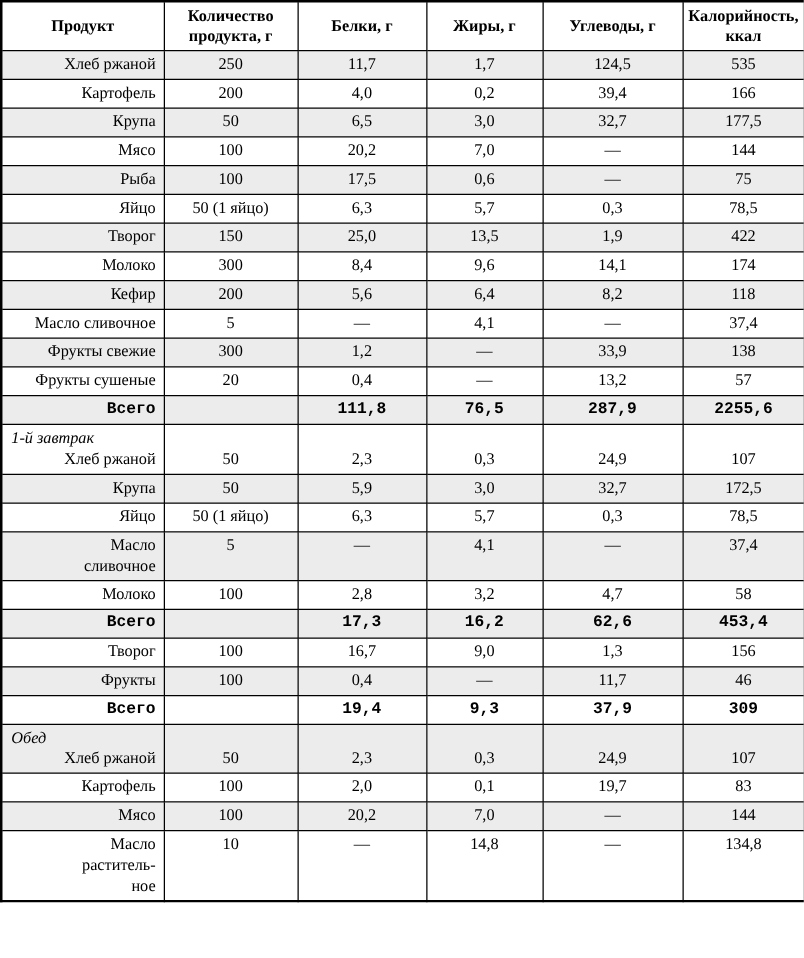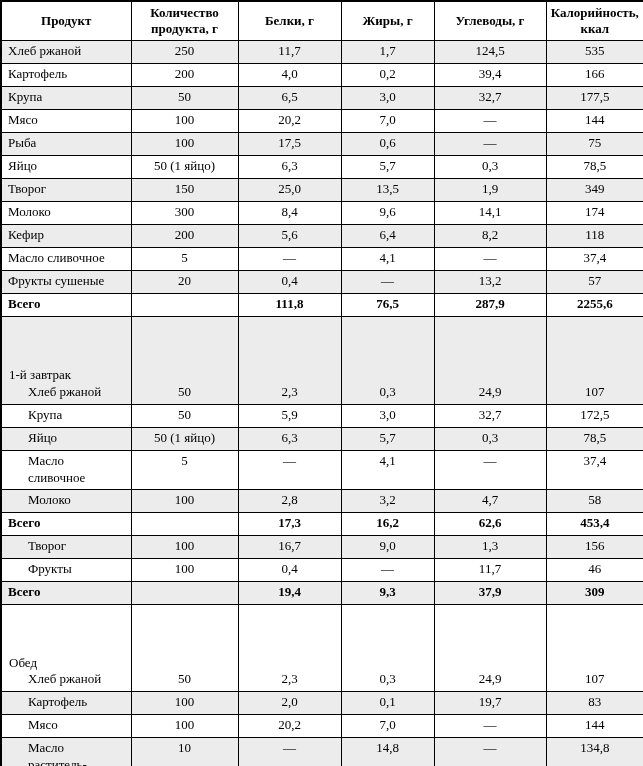--- a/index.html
+++ b/index.html
@@ -48,32 +48,34 @@
   }
   td.cell-product {
     text-align: left;
     padding-left: 7px;
   }
   td.cell-num {
     text-align: center;
   }
   tr.total-row td {
     font-weight: bold;
+    font-family: Liberation Mono, monospace;
   }
   tr.section-row td {
     vertical-align: bottom;
     padding-bottom: 3px;
   }
   .meal-label {
+    font-style: italic;
     padding-left: 1px;
-    margin-top: 48px;
   }
   .product-name {
     display: block;
     white-space: pre-line;
+    text-align: right;
   }
   .product-name.indent {
     margin-left: 20px;
   }
   tr.plain-row td, tr.total-row td {
     height: 18px;
   }
 </style>
 </head>
 <body>
@@ -160,21 +162,21 @@
           <td class="cell-num">78,5</td>
         </tr>
         <tr class="plain-row">
           <td class="cell-product">
             <span class="product-name">Творог</span>
           </td>
           <td class="cell-num">150</td>
           <td class="cell-num">25,0</td>
           <td class="cell-num">13,5</td>
           <td class="cell-num">1,9</td>
-          <td class="cell-num">349</td>
+          <td class="cell-num">422</td>
         </tr>
         <tr class="plain-row">
           <td class="cell-product">
             <span class="product-name">Молоко</span>
           </td>
           <td class="cell-num">300</td>
           <td class="cell-num">8,4</td>
           <td class="cell-num">9,6</td>
           <td class="cell-num">14,1</td>
           <td class="cell-num">174</td>
@@ -194,20 +196,30 @@
             <span class="product-name">Масло сливочное</span>
           </td>
           <td class="cell-num">5</td>
           <td class="cell-num">—</td>
           <td class="cell-num">4,1</td>
           <td class="cell-num">—</td>
           <td class="cell-num">37,4</td>
         </tr>
         <tr class="plain-row">
           <td class="cell-product">
+            <span class="product-name">Фрукты свежие</span>
+          </td>
+          <td class="cell-num">300</td>
+          <td class="cell-num">1,2</td>
+          <td class="cell-num">—</td>
+          <td class="cell-num">33,9</td>
+          <td class="cell-num">138</td>
+        </tr>
+        <tr class="plain-row">
+          <td class="cell-product">
             <span class="product-name">Фрукты сушеные</span>
           </td>
           <td class="cell-num">20</td>
           <td class="cell-num">0,4</td>
           <td class="cell-num">—</td>
           <td class="cell-num">13,2</td>
           <td class="cell-num">57</td>
         </tr>
         <tr class="total-row plain-row">
           <td class="cell-product">

